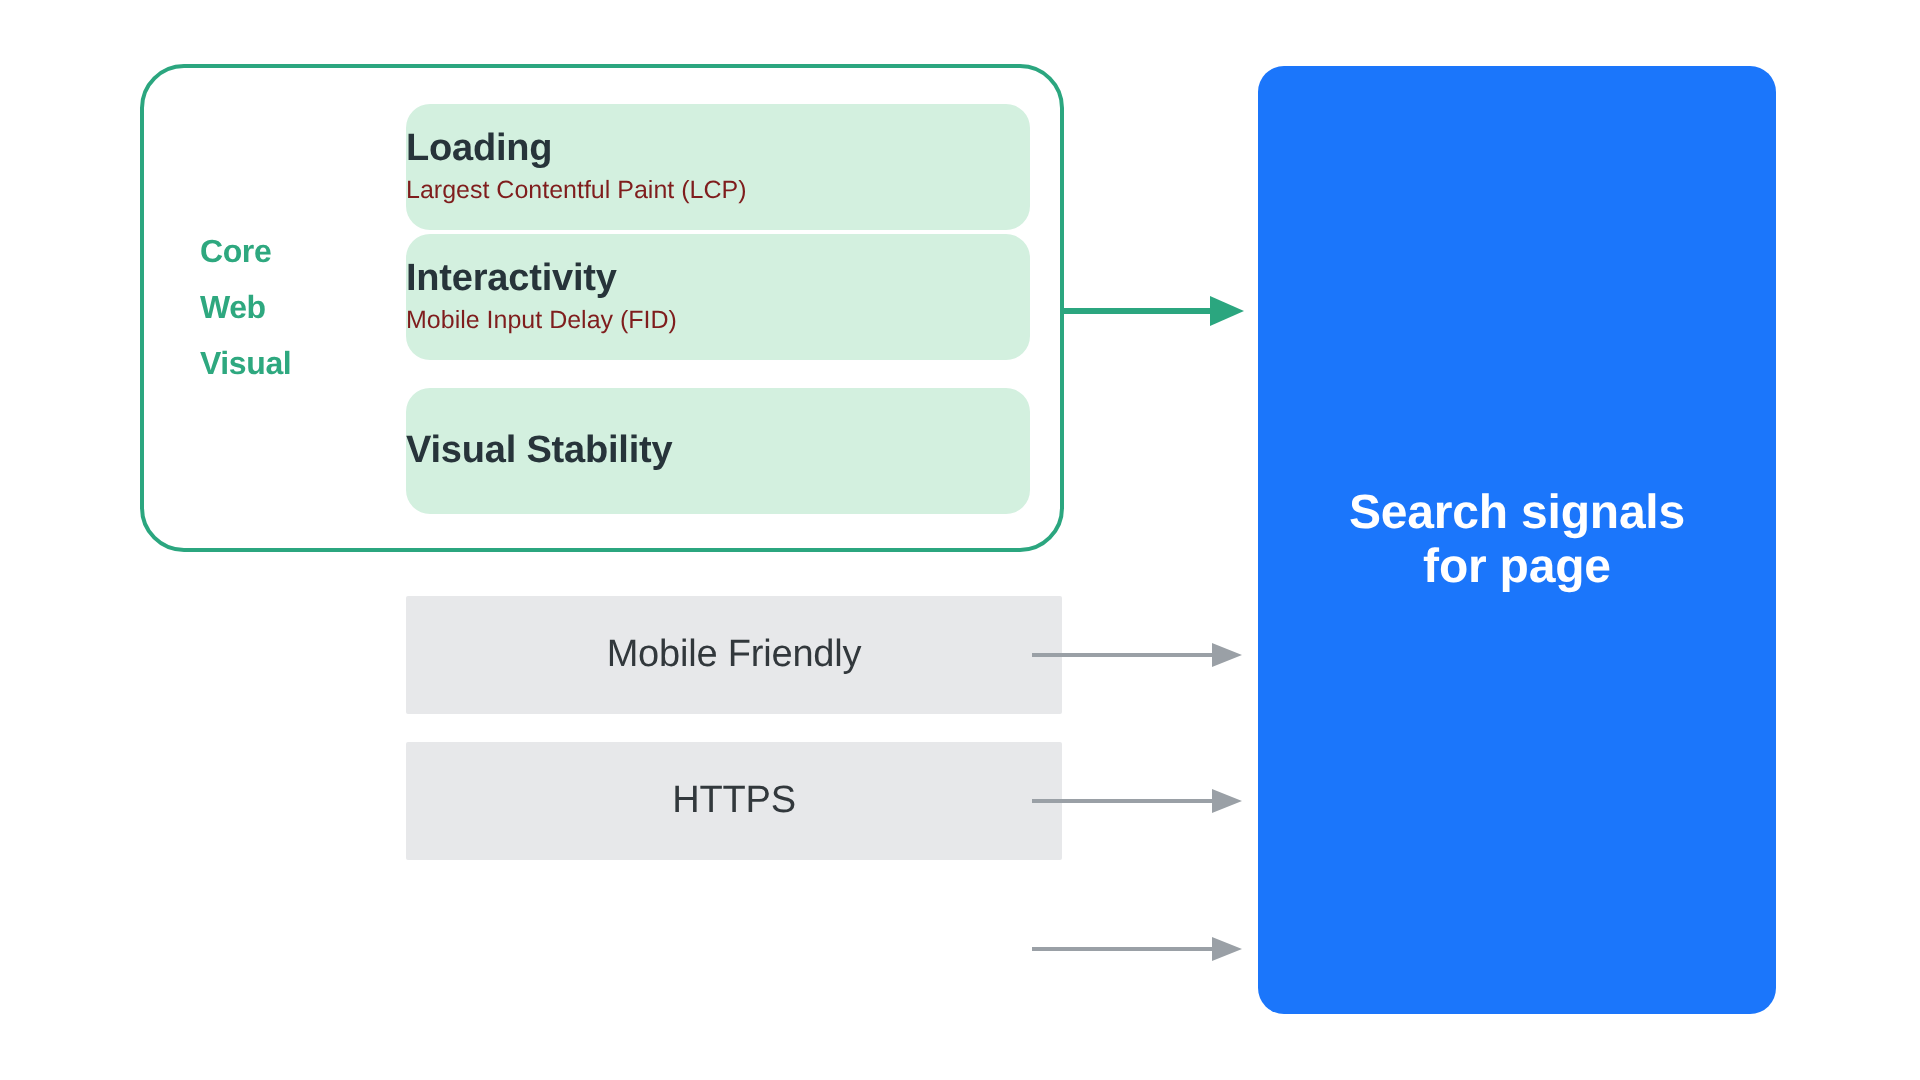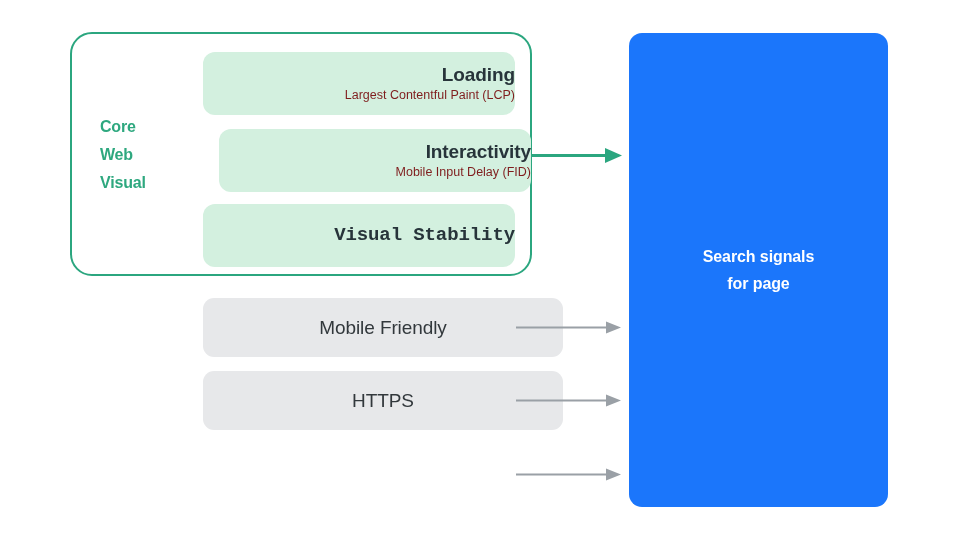--- a/index.html
+++ b/index.html
@@ -49,50 +49,50 @@
   .vital-card {
     position: absolute;
     left: 203px;
     width: 312px;
     height: 63px;
     background: #d3f0df;
     border-radius: 12px;
     box-sizing: border-box;
     display: flex;
     flex-direction: column;
-    align-items: flex-end;
+    align-items: flex-start;
     justify-content: center;
   }
   .vital-card.v0 { top: 52px; }
-  .vital-card.v1 { top: 129px; margin-left: 16px; }
-  .vital-card.v2 { top: 204px; font-family: Liberation Mono, monospace; }
+  .vital-card.v1 { top: 117px; }
+  .vital-card.v2 { top: 194px; }
 
   .vital-title {
     font-size: 19px;
     font-weight: bold;
     color: #27343a;
     line-height: 23px;
     letter-spacing: -0.1px;
   }
   .vital-sub {
     font-size: 12.5px;
     font-weight: normal;
     color: #7f1d1d;
     line-height: 17px;
     margin-top: 1px;
   }
 
   
   .signal-box {
     position: absolute;
     left: 203px;
-    width: 360px;
+    width: 328px;
     height: 59px;
     background: #e7e8ea;
-    border-radius: 11px;
+    border-radius: 1px;
     display: flex;
     align-items: center;
     justify-content: center;
   }
   .signal-box.s0 { top: 298px; }
   .signal-box.s1 { top: 371px; }
   .signal-box.s2 { top: 445px; }
 
   .signal-label {
     font-size: 19px;
@@ -109,21 +109,21 @@
     width: 259px;
     height: 474px;
     background: #1b76fb;
     border-radius: 13px;
     display: flex;
     align-items: center;
     justify-content: center;
   }
   .result-text {
     color: #ffffff;
-    font-size: 16px;
+    font-size: 24px;
     font-weight: bold;
     line-height: 27px;
     text-align: center;
     letter-spacing: -0.1px;
     padding: 0 20px;
   }
 
   
   #arrow-layer {
     position: absolute;

